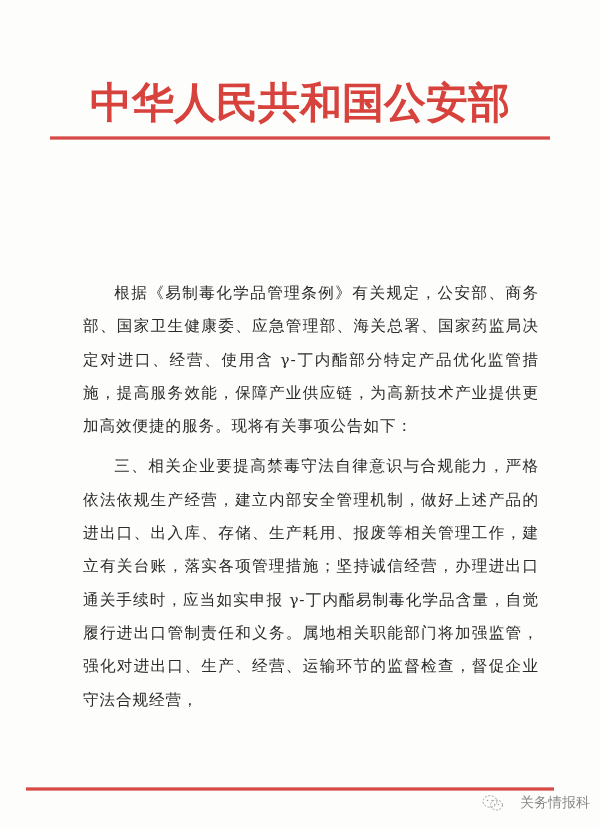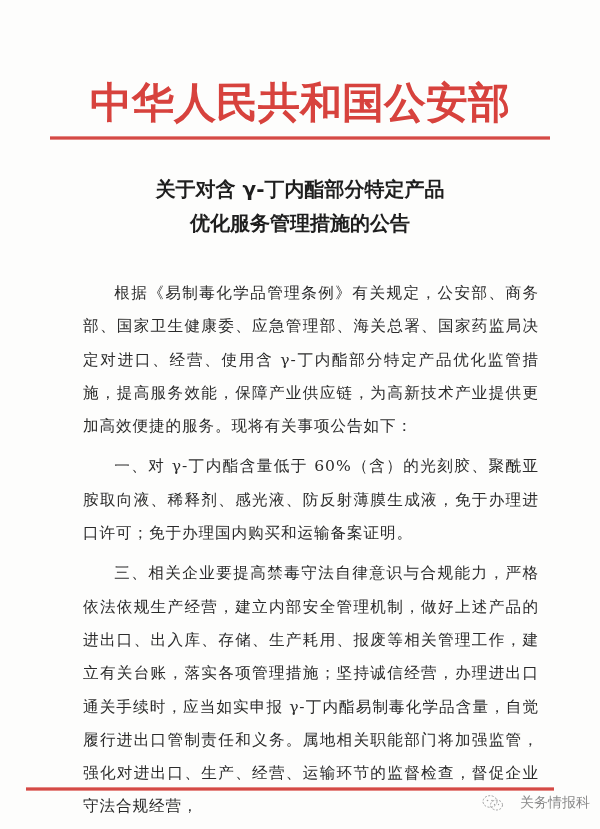--- a/index.html
+++ b/index.html
@@ -91,28 +91,23 @@
   </style>
 </head>
 <body>
 
 <div class="page">
 
   <div class="masthead">中华人民共和国公安部</div>
 
   <div class="red-rule rule-top"></div>
 
-  <div class="doc-title">
-    <div>关于对含 γ-丁内酯部分特定产品</div>
-    <div>优化服务管理措施的公告</div>
-  </div>
 
   <div class="body-text">
     <p>根据《易制毒化学品管理条例》有关规定，公安部、商务部、国家卫生健康委、应急管理部、海关总署、国家药监局决定对进口、经营、使用含 γ-丁内酯部分特定产品优化监管措施，提高服务效能，保障产业供应链，为高新技术产业提供更加高效便捷的服务。现将有关事项公告如下：</p>
-    <p>一、对 γ-丁内酯含量低于 60%（含）的光刻胶、聚酰亚胺取向液、稀释剂、感光液、防反射薄膜生成液，免于办理进口许可；免于办理国内购买和运输备案证明。</p>
     <p>三、相关企业要提高禁毒守法自律意识与合规能力，严格依法依规生产经营，建立内部安全管理机制，做好上述产品的进出口、出入库、存储、生产耗用、报废等相关管理工作，建立有关台账，落实各项管理措施；坚持诚信经营，办理进出口通关手续时，应当如实申报 γ-丁内酯易制毒化学品含量，自觉履行进出口管制责任和义务。属地相关职能部门将加强监管，强化对进出口、生产、经营、运输环节的监督检查，督促企业守法合规经营，</p>
   </div>
 
   <div class="red-rule rule-bottom"></div>
 
   <div class="watermark">
     <span>
       <svg width="22" height="18" viewBox="0 0 22 18">
         <ellipse cx="8" cy="7.5" rx="7" ry="5.8" fill="none" stroke="#a0a0a0" stroke-width="1" stroke-dasharray="2 1.5"></ellipse>
         <ellipse cx="14.5" cy="11" rx="6" ry="5" fill="none" stroke="#a0a0a0" stroke-width="1" stroke-dasharray="2 1.5"></ellipse>

